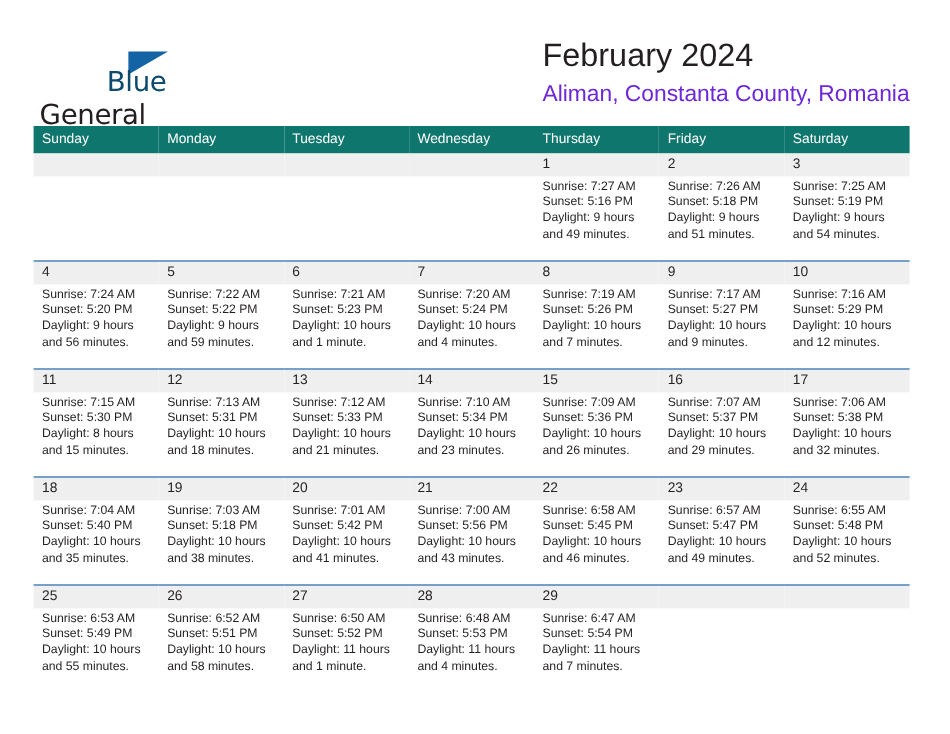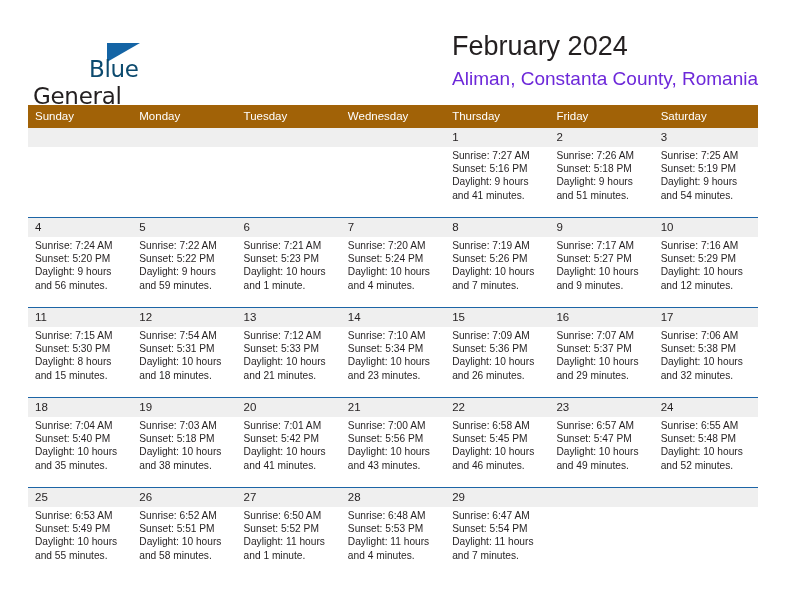--- a/index.html
+++ b/index.html
@@ -94,21 +94,21 @@
   
   .calendar {
     position: absolute;
     left: 28px;
     top: 105px;
     width: 730px;
     border-collapse: collapse;
     table-layout: fixed;
   }
   .calendar th {
-    background: #a16207;
+    background: #0f766e;
     color: #ffffff;
     font-size: 11.5px;
     font-weight: normal;
     text-align: left;
     padding: 5px 0 6px 7px;
     height: 11px;
     border: none;
   }
   .calendar td {
     vertical-align: top;
@@ -190,21 +190,21 @@
             <div class="daynum empty"></div>
           </td>
           <td>
             <div class="daynum empty"></div>
           </td>
           <td>
             <div class="daynum">1</div>
             <div class="details">
               <div>Sunrise: 7:27 AM</div>
               <div>Sunset: 5:16 PM</div>
-              <div class="wrap">Daylight: 9 hours and 41 minutes.</div>
+              <div class="wrap">Daylight: 9 hours and 49 minutes.</div>
             </div>
           </td>
           <td>
             <div class="daynum">2</div>
             <div class="details">
               <div>Sunrise: 7:26 AM</div>
               <div>Sunset: 5:18 PM</div>
               <div class="wrap">Daylight: 9 hours and 51 minutes.</div>
             </div>
           </td>
@@ -280,21 +280,21 @@
             <div class="daynum">11</div>
             <div class="details">
               <div>Sunrise: 7:15 AM</div>
               <div>Sunset: 5:30 PM</div>
               <div class="wrap">Daylight: 8 hours and 15 minutes.</div>
             </div>
           </td>
           <td>
             <div class="daynum">12</div>
             <div class="details">
-              <div>Sunrise: 7:54 AM</div>
+              <div>Sunrise: 7:13 AM</div>
               <div>Sunset: 5:31 PM</div>
               <div class="wrap">Daylight: 10 hours and 18 minutes.</div>
             </div>
           </td>
           <td>
             <div class="daynum">13</div>
             <div class="details">
               <div>Sunrise: 7:12 AM</div>
               <div>Sunset: 5:33 PM</div>
               <div class="wrap">Daylight: 10 hours and 21 minutes.</div>

